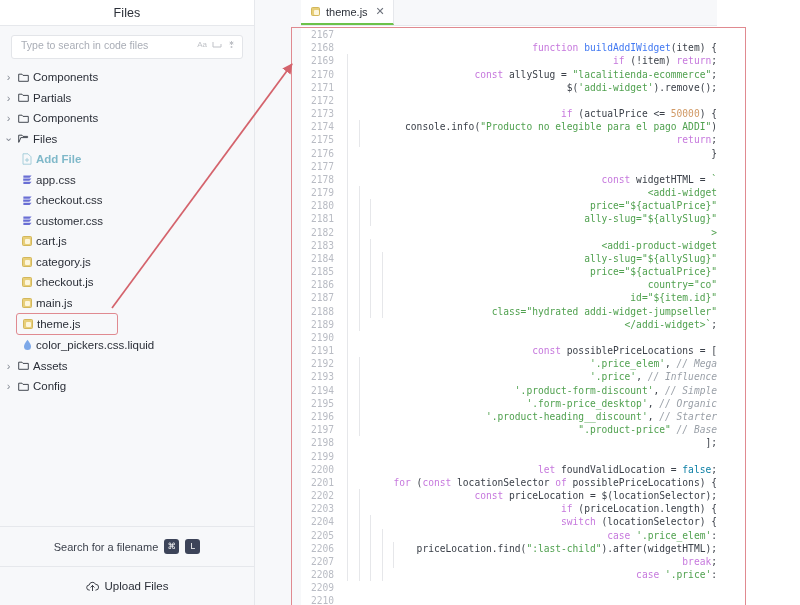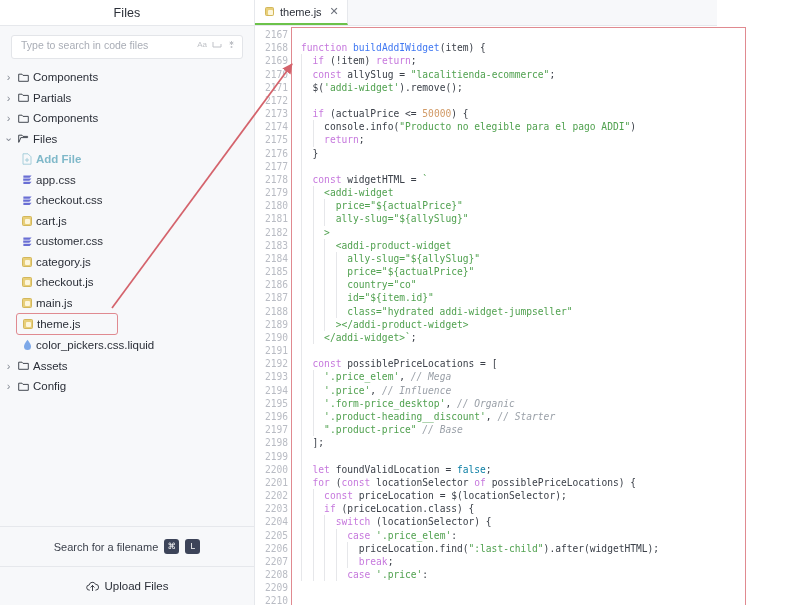--- a/index.html
+++ b/index.html
@@ -9,20 +9,21 @@
     overflow: hidden;
     background: #ffffff;
     font-family: "Liberation Sans", sans-serif;
   }
 
   #app {
     position: relative;
     width: 717px; height: 605px;
     display: flex;
     background: #f7f8fa;
+    gap: 46px;
   }
 
   
   .sidebar {
     position: relative;
     width: 255px;
     height: 605px;
     background: #f7f8fa;
     border-right: 1px solid #e6e8ec;
     display: flex;
@@ -209,20 +210,21 @@
     user-select: none;
   }
   .gutter div { height: 13.18px; }
   .code-col { flex: 1 1 auto; position: relative; min-width: 0; overflow: hidden; }
   .code-line {
     height: 13.18px;
     white-space: pre;
     color: #3b4049;
     position: relative;
     padding-left: 6px;
+    text-align: right;
   }
   .code-line .ind {
     position: absolute;
     top: 0; bottom: 0;
     width: 1px;
     background: #e6e7ea;
   }
 
   
   .kw  { color: #c678dd; }
@@ -343,33 +345,33 @@
             <svg width="11" height="11" viewBox="0 0 11 11">
               <path d="M1.4 1.5h8.2l-2 2.2H1.4z" fill="#6a6fd4"></path>
               <path d="M1.2 4.6h8.2l-2 2.2H1.2z" fill="#6a6fd4"></path>
               <path d="M1.4 7.7h8.2l-2 2.2H1.4z" fill="#6a6fd4"></path>
             </svg>
           </span>
           <span class="lbl">checkout.css</span>
         </div>
         <div class="row depth2">
           <span class="ico">
-            <span class="js-ico"></span>
-          </span>
-          <span class="lbl">cart.js</span>
-        </div>
-        <div class="row depth2">
-          <span class="ico">
             <svg width="11" height="11" viewBox="0 0 11 11">
               <path d="M1.4 1.5h8.2l-2 2.2H1.4z" fill="#6a6fd4"></path>
               <path d="M1.2 4.6h8.2l-2 2.2H1.2z" fill="#6a6fd4"></path>
               <path d="M1.4 7.7h8.2l-2 2.2H1.4z" fill="#6a6fd4"></path>
             </svg>
           </span>
           <span class="lbl">customer.css</span>
+        </div>
+        <div class="row depth2">
+          <span class="ico">
+            <span class="js-ico"></span>
+          </span>
+          <span class="lbl">cart.js</span>
         </div>
         <div class="row depth2">
           <span class="ico">
             <span class="js-ico"></span>
           </span>
           <span class="lbl">category.js</span>
         </div>
         <div class="row depth2">
           <span class="ico">
             <span class="js-ico"></span>
@@ -507,35 +509,35 @@
             <div class="code-line"><span class="ind" style="left: 6px;"></span><span class="ind" style="left: 17.55px;"></span><span class="str">    &lt;addi-widget</span></div>
             <div class="code-line"><span class="ind" style="left: 6px;"></span><span class="ind" style="left: 17.55px;"></span><span class="ind" style="left: 29.1px;"></span><span class="str">      price="${actualPrice}"</span></div>
             <div class="code-line"><span class="ind" style="left: 6px;"></span><span class="ind" style="left: 17.55px;"></span><span class="ind" style="left: 29.1px;"></span><span class="str">      ally-slug="${allySlug}"</span></div>
             <div class="code-line"><span class="ind" style="left: 6px;"></span><span class="ind" style="left: 17.55px;"></span><span class="str">    &gt;</span></div>
             <div class="code-line"><span class="ind" style="left: 6px;"></span><span class="ind" style="left: 17.55px;"></span><span class="ind" style="left: 29.1px;"></span><span class="str">      &lt;addi-product-widget</span></div>
             <div class="code-line"><span class="ind" style="left: 6px;"></span><span class="ind" style="left: 17.55px;"></span><span class="ind" style="left: 29.1px;"></span><span class="ind" style="left: 40.65px;"></span><span class="str">        ally-slug="${allySlug}"</span></div>
             <div class="code-line"><span class="ind" style="left: 6px;"></span><span class="ind" style="left: 17.55px;"></span><span class="ind" style="left: 29.1px;"></span><span class="ind" style="left: 40.65px;"></span><span class="str">        price="${actualPrice}"</span></div>
             <div class="code-line"><span class="ind" style="left: 6px;"></span><span class="ind" style="left: 17.55px;"></span><span class="ind" style="left: 29.1px;"></span><span class="ind" style="left: 40.65px;"></span><span class="str">        country="co"</span></div>
             <div class="code-line"><span class="ind" style="left: 6px;"></span><span class="ind" style="left: 17.55px;"></span><span class="ind" style="left: 29.1px;"></span><span class="ind" style="left: 40.65px;"></span><span class="str">        id="${item.id}"</span></div>
             <div class="code-line"><span class="ind" style="left: 6px;"></span><span class="ind" style="left: 17.55px;"></span><span class="ind" style="left: 29.1px;"></span><span class="ind" style="left: 40.65px;"></span><span class="str">        class="hydrated addi-widget-jumpseller"</span></div>
-            <div class="code-line"><span class="ind" style="left: 6px;"></span><span class="ind" style="left: 17.55px;"></span><span class="ind" style="left: 29.1px;"></span><span class="str">      &gt;&lt;/addi-product-widget&gt;</span></div>
             <div class="code-line"><span class="ind" style="left: 6px;"></span><span class="ind" style="left: 17.55px;"></span><span class="str">    &lt;/addi-widget&gt;`</span><span class="pl">;</span></div>
             <div class="code-line"><span class="ind" style="left: 6px;"></span> </div>
             <div class="code-line"><span class="ind" style="left: 6px;"></span><span class="pl">  </span><span class="kw">const</span><span class="pl"> possiblePriceLocations = [</span></div>
             <div class="code-line"><span class="ind" style="left: 6px;"></span><span class="ind" style="left: 17.55px;"></span><span class="pl">    </span><span class="str">'.price_elem'</span><span class="pl">, </span><span class="cm">// Mega</span></div>
             <div class="code-line"><span class="ind" style="left: 6px;"></span><span class="ind" style="left: 17.55px;"></span><span class="pl">    </span><span class="str">'.price'</span><span class="pl">, </span><span class="cm">// Influence</span></div>
+            <div class="code-line"><span class="ind" style="left: 6px;"></span><span class="ind" style="left: 17.55px;"></span><span class="pl">    </span><span class="str">'.product-form-discount'</span><span class="pl">, </span><span class="cm">// Simple</span></div>
             <div class="code-line"><span class="ind" style="left: 6px;"></span><span class="ind" style="left: 17.55px;"></span><span class="pl">    </span><span class="str">'.form-price_desktop'</span><span class="pl">, </span><span class="cm">// Organic</span></div>
             <div class="code-line"><span class="ind" style="left: 6px;"></span><span class="ind" style="left: 17.55px;"></span><span class="pl">    </span><span class="str">'.product-heading__discount'</span><span class="pl">, </span><span class="cm">// Starter</span></div>
             <div class="code-line"><span class="ind" style="left: 6px;"></span><span class="ind" style="left: 17.55px;"></span><span class="pl">    </span><span class="str">".product-price"</span><span class="pl"> </span><span class="cm">// Base</span></div>
             <div class="code-line"><span class="ind" style="left: 6px;"></span><span class="pl">  ];</span></div>
             <div class="code-line"><span class="ind" style="left: 6px;"></span> </div>
             <div class="code-line"><span class="ind" style="left: 6px;"></span><span class="pl">  </span><span class="kw">let</span><span class="pl"> foundValidLocation = </span><span class="kw2">false</span><span class="pl">;</span></div>
             <div class="code-line"><span class="ind" style="left: 6px;"></span><span class="pl">  </span><span class="kw">for</span><span class="pl"> (</span><span class="kw">const</span><span class="pl"> locationSelector </span><span class="kw">of</span><span class="pl"> possiblePriceLocations) {</span></div>
             <div class="code-line"><span class="ind" style="left: 6px;"></span><span class="ind" style="left: 17.55px;"></span><span class="pl">    </span><span class="kw">const</span><span class="pl"> priceLocation = $(locationSelector);</span></div>
-            <div class="code-line"><span class="ind" style="left: 6px;"></span><span class="ind" style="left: 17.55px;"></span><span class="pl">    </span><span class="kw">if</span><span class="pl"> (priceLocation.class) {</span></div>
+            <div class="code-line"><span class="ind" style="left: 6px;"></span><span class="ind" style="left: 17.55px;"></span><span class="pl">    </span><span class="kw">if</span><span class="pl"> (priceLocation.length) {</span></div>
             <div class="code-line"><span class="ind" style="left: 6px;"></span><span class="ind" style="left: 17.55px;"></span><span class="ind" style="left: 29.1px;"></span><span class="pl">      </span><span class="kw">switch</span><span class="pl"> (locationSelector) {</span></div>
             <div class="code-line"><span class="ind" style="left: 6px;"></span><span class="ind" style="left: 17.55px;"></span><span class="ind" style="left: 29.1px;"></span><span class="ind" style="left: 40.65px;"></span><span class="pl">        </span><span class="kw">case</span><span class="pl"> </span><span class="str">'.price_elem'</span><span class="pl">:</span></div>
             <div class="code-line"><span class="ind" style="left: 6px;"></span><span class="ind" style="left: 17.55px;"></span><span class="ind" style="left: 29.1px;"></span><span class="ind" style="left: 40.65px;"></span><span class="ind" style="left: 52.2px;"></span><span class="pl">          priceLocation.find(</span><span class="str">":last-child"</span><span class="pl">).after(widgetHTML);</span></div>
             <div class="code-line"><span class="ind" style="left: 6px;"></span><span class="ind" style="left: 17.55px;"></span><span class="ind" style="left: 29.1px;"></span><span class="ind" style="left: 40.65px;"></span><span class="ind" style="left: 52.2px;"></span><span class="pl">          </span><span class="kw">break</span><span class="pl">;</span></div>
             <div class="code-line"><span class="ind" style="left: 6px;"></span><span class="ind" style="left: 17.55px;"></span><span class="ind" style="left: 29.1px;"></span><span class="ind" style="left: 40.65px;"></span><span class="pl">        </span><span class="kw">case</span><span class="pl"> </span><span class="str">'.price'</span><span class="pl">:</span></div>
           </div>
       </div>
     </div>
   </div>
 

